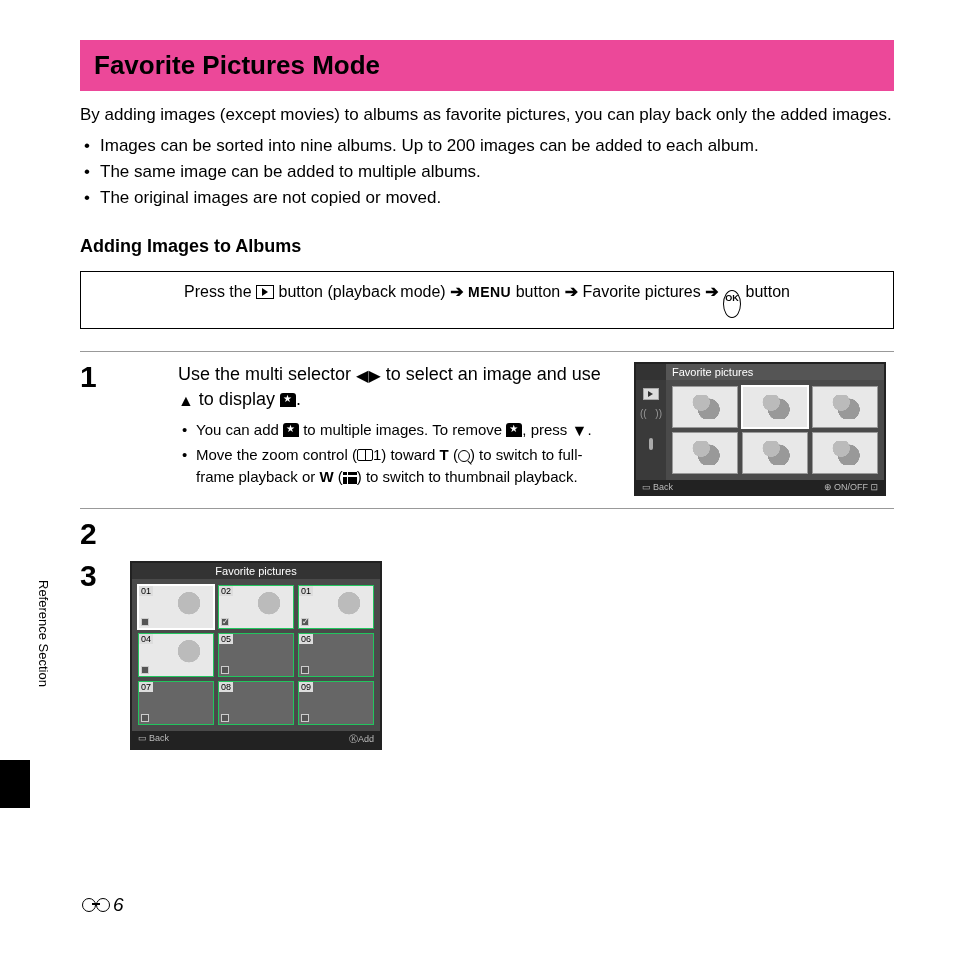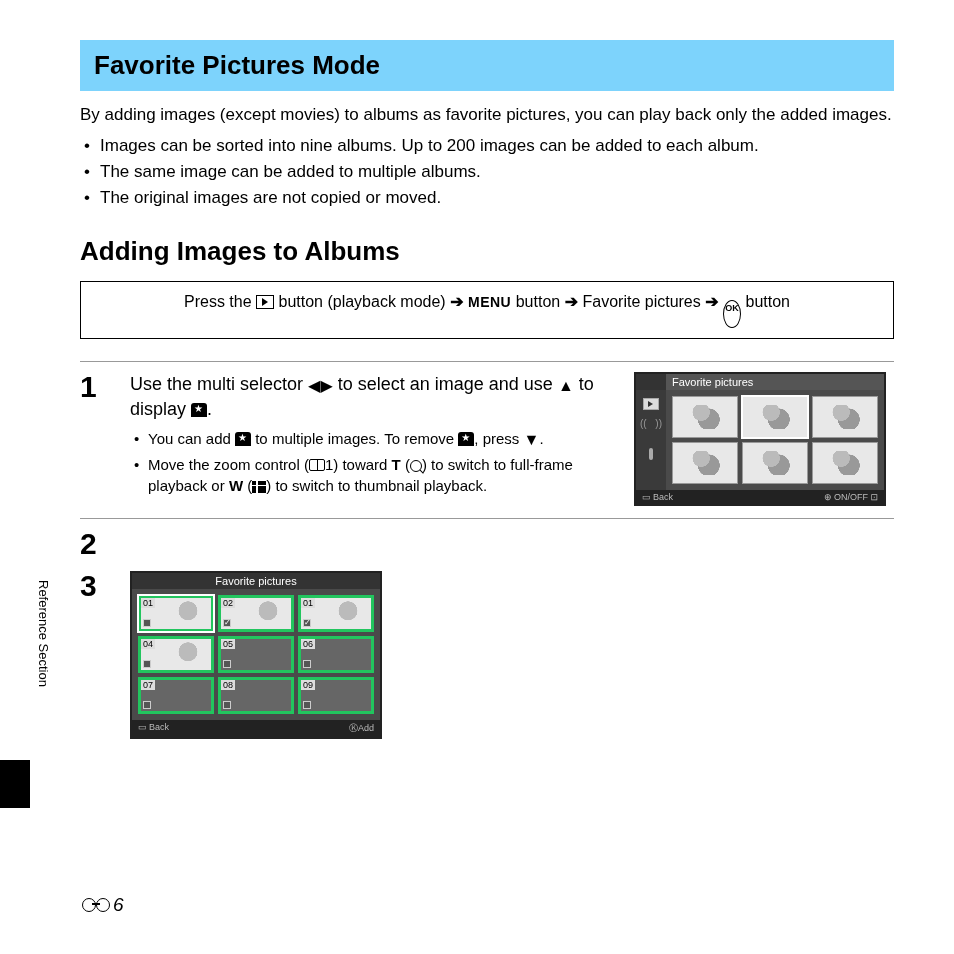--- a/index.html
+++ b/index.html
@@ -6,21 +6,21 @@
   body {
     font-family: "Segoe UI", "Helvetica Neue", Arial, sans-serif;
     width: 954px;
     height: 954px;
     background: #fff;
     color: #000;
     position: relative;
     padding: 40px 60px 40px 80px;
   }
   .title-bar {
-    background: #7dd3fc;
+    background: #ec4899;
     padding: 10px 14px;
     margin-bottom: 12px;
   }
   .title-bar h1 {
     font-size: 26px;
     font-weight: 700;
   }
   .intro {
     font-size: 17px;
     line-height: 1.4;
@@ -36,21 +36,21 @@
     line-height: 1.55;
     position: relative;
   }
   ul.bullets > li::before {
     content: "•";
     position: absolute;
     left: -16px;
     top: 0;
   }
   h2.subheading {
-    font-size: 26px;
+    font-size: 18px;
     font-weight: 700;
     margin-bottom: 14px;
   }
   .nav-box {
     border: 1px solid #000;
     padding: 10px 12px;
     font-size: 16px;
     text-align: center;
     margin-bottom: 22px;
   }
@@ -60,21 +60,21 @@
     gap: 16px;
     border-top: 1px solid #999;
     padding: 10px 0 12px 0;
   }
   .step-num {
     font-size: 30px;
     font-weight: 700;
     flex: 0 0 34px;
     line-height: 1;
   }
-  .step-body { flex: 1; }
+  .step-body { flex: 1; margin-left: 48px; }
   .step-title {
     font-size: 18px;
     line-height: 1.4;
     margin-bottom: 6px;
   }
   .step-body ul {
     list-style: none;
     padding-left: 18px;
   }
   .step-body ul li {
@@ -261,21 +261,21 @@
     font-family: Arial;
   }
   .s2-head {
     background:#333;color:#fff;font-size:11px;text-align:center;padding:2px;
   }
   .s2-grid {
     display:grid;grid-template-columns:repeat(3,1fr);
     gap:4px;padding:6px;
   }
   .album {
-    height:37px;background:#666;border:3px solid #22c55e;position:relative;
+    height:44px;background:#666;border:1px solid #22c55e;position:relative;
     display:flex;align-items:flex-start;
   }
   .album.filled { background:#e8e8e8; }
   .album.filled::after{
     content:"";position:absolute;right:2px;top:2px;bottom:2px;width:60%;
     background:radial-gradient(circle at 50% 40%, #bbb 35%, transparent 36%);
   }
   .album.sel{outline:2px solid #fff;outline-offset:-1px;}
   .album-num{
     background:#ddd;font-size:9px;padding:0 2px;color:#000;

